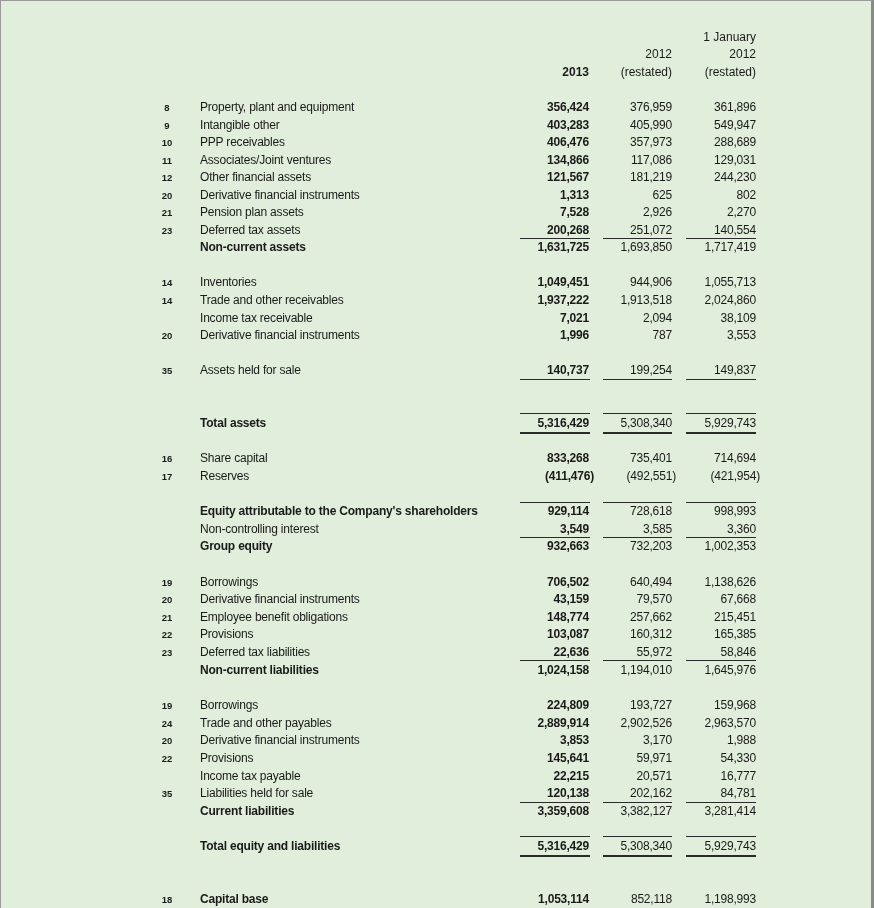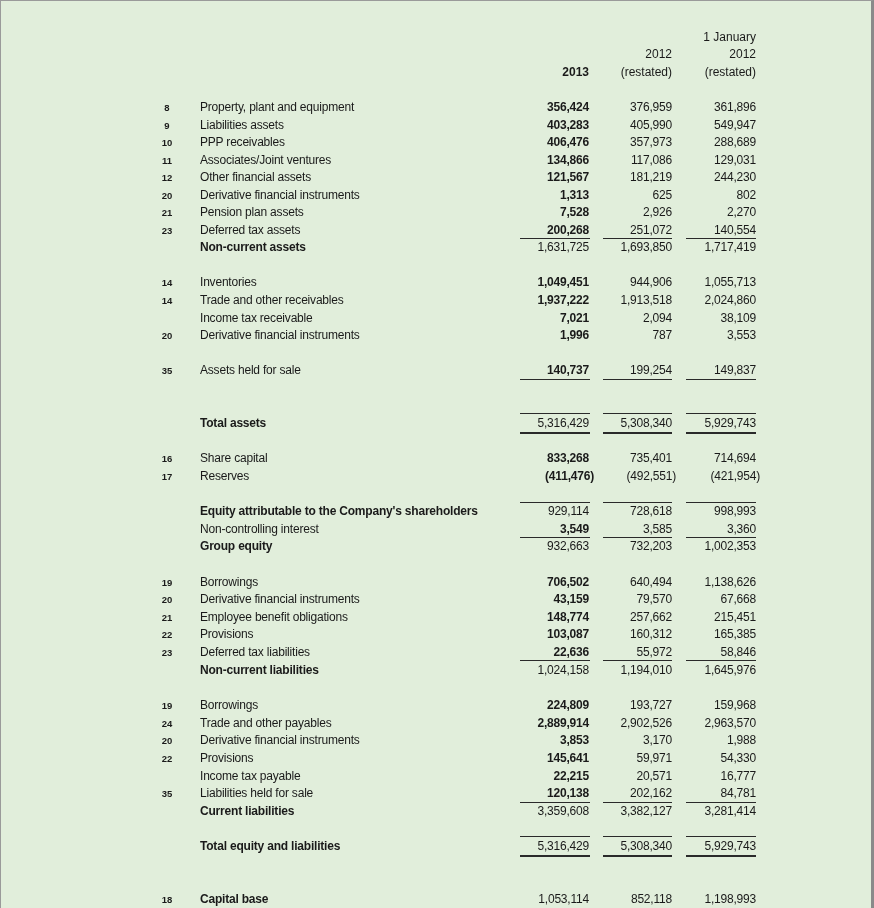--- a/index.html
+++ b/index.html
@@ -18,21 +18,21 @@
   .hdr { position: absolute; font-size: 12px; text-align: right; line-height: 17px; }
   .hdr.bold { font-weight: bold; }
   .row { position: absolute; left: 0; width: 871px; height: 17.6px; font-size: 12px; line-height: 17.6px; }
   .note { position: absolute; left: 155px; width: 22px; text-align: center; font-size: 9.5px; font-weight: bold; }
   .label { position: absolute; left: 199px; white-space: nowrap; letter-spacing: -0.2px; }
   .val { position: absolute; text-align: right; white-space: nowrap; letter-spacing: -0.2px; }
   .c1 { left: 500px; width: 88px; font-weight: bold; }
   .c2 { left: 590px; width: 81px; }
   .c3 { left: 673px; width: 82px; }
   .row.bold .label { font-weight: bold; }
-  .row.bold .c1 { font-weight: normal; text-align: right; }
+  .row.bold .c1 { font-weight: bold; text-align: right; }
   .line { position: absolute; height: 1px; background: #2a2a2a; }
   .u1 { left: 519px; width: 70px; }
   .u2 { left: 602px; width: 69px; }
   .u3 { left: 685px; width: 70px; }
   .thick { height: 1.5px; }
 </style>
 </head>
 <body>
 
 <div class="page">
@@ -46,21 +46,21 @@
 
   <div class="row" style="top:85px">
       <span class="note">8</span>
       <span class="label">Property, plant and equipment</span>
       <span class="val c1">356,424</span>
       <span class="val c2">376,959</span>
       <span class="val c3">361,896</span>
     </div>
   <div class="row" style="top:103px">
       <span class="note">9</span>
-      <span class="label">Liabilities assets</span>
+      <span class="label">Intangible other</span>
       <span class="val c1">403,283</span>
       <span class="val c2">405,990</span>
       <span class="val c3">549,947</span>
     </div>
   <div class="row" style="top:120px">
       <span class="note">10</span>
       <span class="label">PPP receivables</span>
       <span class="val c1">406,476</span>
       <span class="val c2">357,973</span>
       <span class="val c3">288,689</span>

